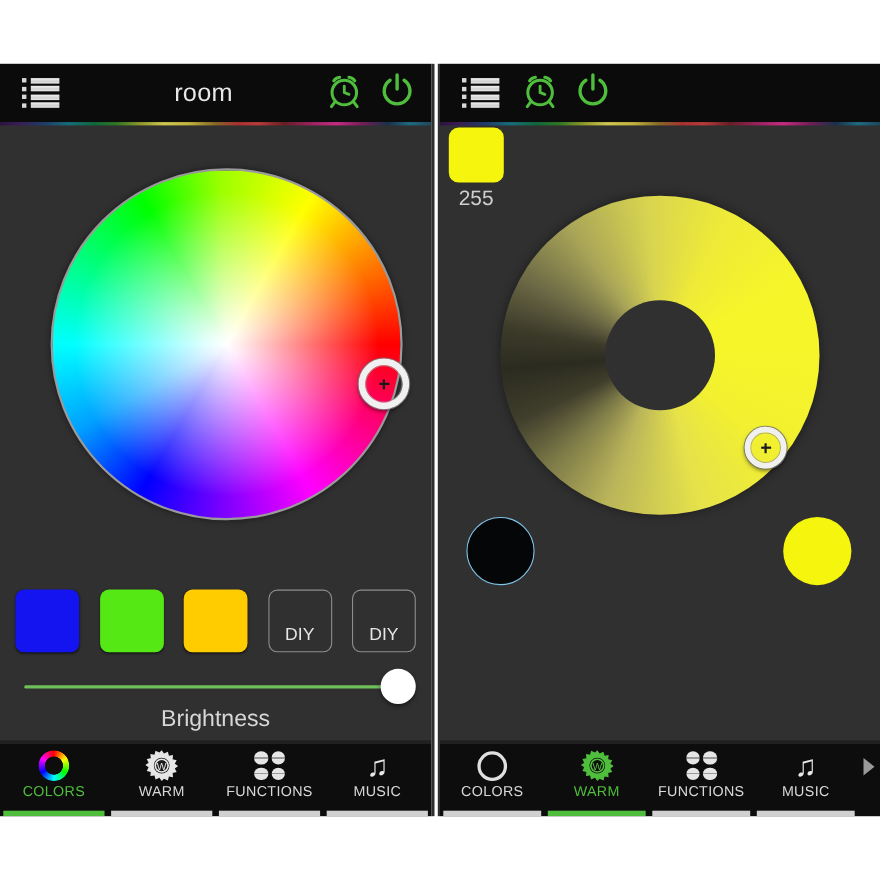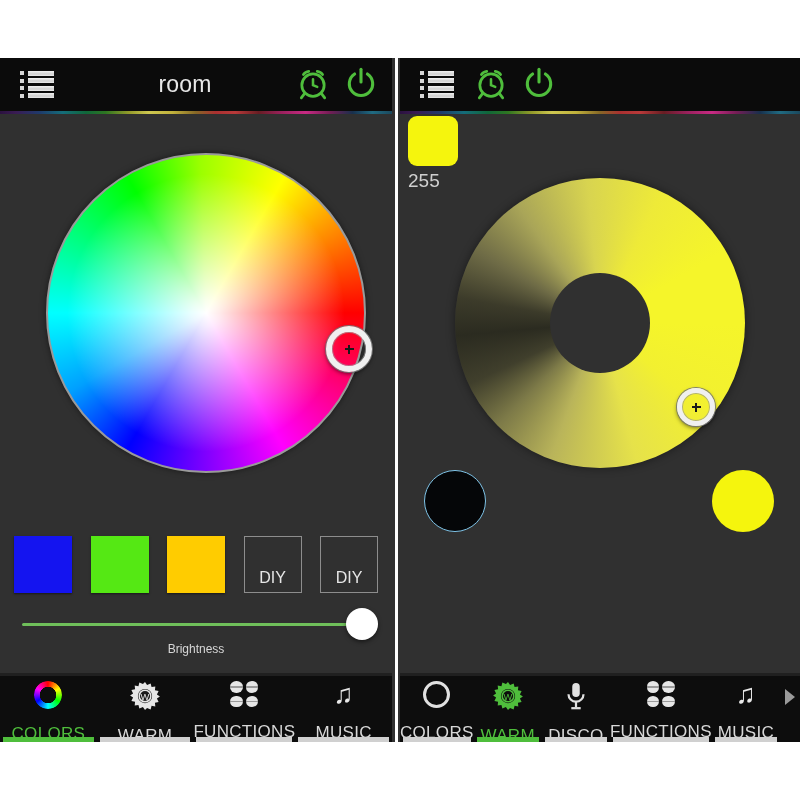--- a/index.html
+++ b/index.html
@@ -66,40 +66,40 @@
   .handle .cross:before,.handle .cross:after{ content:""; position:absolute;
     background:#1a1a1a; }
   .handle .cross:before{ left:3.5px; top:0; width:2px; height:9px; }
   .handle .cross:after{ top:3.5px; left:0; height:2px; width:9px; }
 
   #wheel-handle{ left:278px; top:171px; width:46px; height:46px; }
 
   
   .swatch-row{ position:absolute; left:0; top:478px; width:392px;
                display:flex; justify-content:space-between; padding:0 14px; }
-  .swatch{ width:58px; height:57px; border-radius:0;
+  .swatch{ width:58px; height:57px; border-radius:8px;
            box-shadow:0 1px 2px rgba(0,0,0,.5); }
   .swatch.diy{ background:transparent; border:1px solid #8d8d8d;
     display:flex; align-items:flex-end; justify-content:center;
     color:#e6e6e6; font-size:16px; padding-bottom:5px; box-shadow:none; }
 
   
   .slider-wrap{ position:absolute; left:0; top:565px; width:392px; padding:0 22px; }
   .slider-track{ position:relative; height:3px; background:#6fbf5a;
                  border-radius:2px; }
   .slider-knob{ position:absolute; right:-8px; top:-15px; width:32px; height:32px;
                 border-radius:50%; background:#fff;
                 box-shadow:0 2px 4px rgba(0,0,0,.5); }
-  .slider-label{ text-align:center; color:#d7d7d7; font-size:12px;
+  .slider-label{ text-align:center; color:#d7d7d7; font-size:21px;
                  margin-top:16px; }
 
   
   .mini-swatch{ position:absolute; left:8px; top:58px; width:50px; height:50px;
                 border-radius:9px; }
-  .mini-val{ position:absolute; left:8px; top:112px; color:#cfcfcf; font-size:19px; }
+  .mini-val{ position:absolute; left:17px; top:112px; color:#cfcfcf; font-size:19px; }
 
   #warm-wheel{ position:absolute; left:55px; top:120px; width:290px; height:290px;
     border-radius:50%;
     background:conic-gradient(from 90deg at 50% 50%,
       #f5f52a 0deg, #f2f030 40deg, #e6e24a 75deg, #b9b45a 110deg,
       #7d7a48 135deg, #403f2c 155deg, #2b2b20 175deg, #3c3b2a 190deg,
       #6e6b46 210deg, #a9a558 235deg, #d8d450 265deg, #eeea38 295deg,
       #f5f52a 330deg, #f5f52a 360deg);
     box-shadow:0 0 10px rgba(0,0,0,.45); }
   #warm-wheel .hole{ position:absolute; left:50%; top:50%; width:100px; height:100px;
@@ -112,21 +112,21 @@
   #circle-yellow{ left:312px; top:412px; background:#f5f50d; }
 
   
   .navbar{ position:absolute; left:0; bottom:0; width:100%; height:66px;
            background:#0d0d0d; display:flex; align-items:stretch; }
   .navbar:before{ content:""; position:absolute; left:0; right:0; top:-3px;
                   height:3px; background:#202020; }
   .nav-item{ flex:1; position:relative; display:flex; flex-direction:column;
              align-items:center; justify-content:flex-start; padding-top:5px; }
   .nav-icon{ height:30px; display:flex; align-items:center; justify-content:center; }
-  .nav-label{ font-size:17px; color:#d8d8d8; margin-top:15px; letter-spacing:.3px; }
+  .nav-label{ font-size:13px; color:#d8d8d8; margin-top:1px; letter-spacing:.3px; }
   .nav-item.active .nav-label{ color:#4fbe3c; }
   .nav-underline{ position:absolute; left:3px; right:3px; bottom:0; height:5px;
                   background:#d0d0d0; }
   .nav-item.active .nav-underline{ background:#4fbe3c; }
   .nav-arrow{ width:20px; display:flex; align-items:flex-start; justify-content:center;
               padding-top:12px; }
 
   .rainbow-ring{ width:28px; height:28px; border-radius:50%;
     background:conic-gradient(from 0deg,#ff0000,#ffff00,#00ff00,#00ffff,#0000ff,#ff00ff,#ff0000);
     -webkit-mask: radial-gradient(circle, transparent 0 8px, #000 8.5px);
@@ -336,32 +336,20 @@
             <circle cx="16" cy="16" r="7.6" fill="#0d0d0d"></circle>
             <circle cx="16" cy="16" r="6.2" fill="none" stroke="#4fbe3c" stroke-width="1.6"></circle>
             <text x="16" y="20.3" font-size="10" font-family="Liberation Sans, sans-serif" fill="#4fbe3c" text-anchor="middle">W</text>
           </svg>
         </div>
         <div class="nav-label">WARM</div>
         <div class="nav-underline"></div>
       </div>
       <div class="nav-item">
         <div class="nav-icon">
-          <svg width="26" height="30" viewBox="0 0 26 32">
-            <rect x="9" y="2" width="8" height="15" rx="4" fill="#e0e0e0"></rect>
-            <path d="M5 14 a8 8 0 0 0 16 0" fill="none" stroke="#e0e0e0" stroke-width="2.4"></path>
-            <path d="M13 22 L13 28" stroke="#e0e0e0" stroke-width="2.4"></path>
-            <path d="M8 29 L18 29" stroke="#e0e0e0" stroke-width="2.4"></path>
-          </svg>
-        </div>
-        <div class="nav-label">DISCO</div>
-        <div class="nav-underline"></div>
-      </div>
-      <div class="nav-item">
-        <div class="nav-icon">
           <div class="quad">
             <i></i>
               <i></i>
               <i></i>
               <i></i>
           </div>
         </div>
         <div class="nav-label">FUNCTIONS</div>
         <div class="nav-underline"></div>
       </div>

